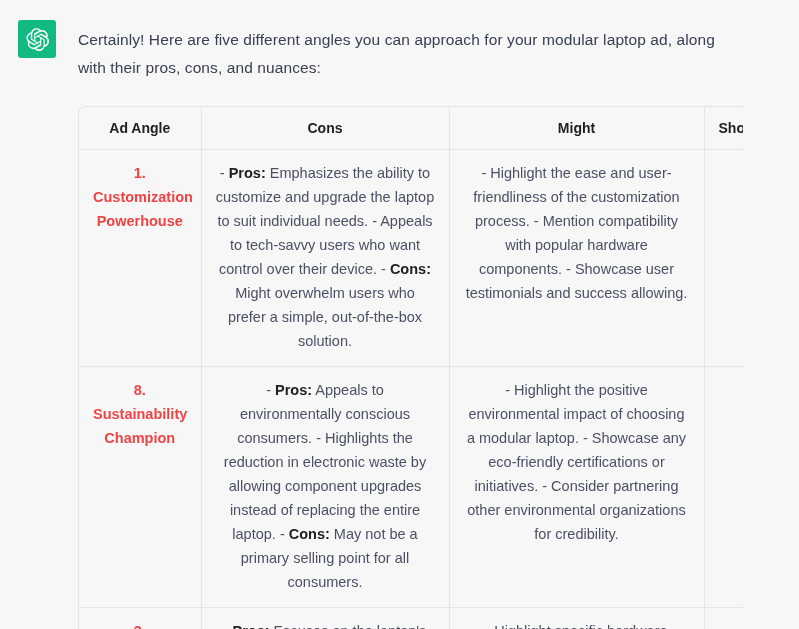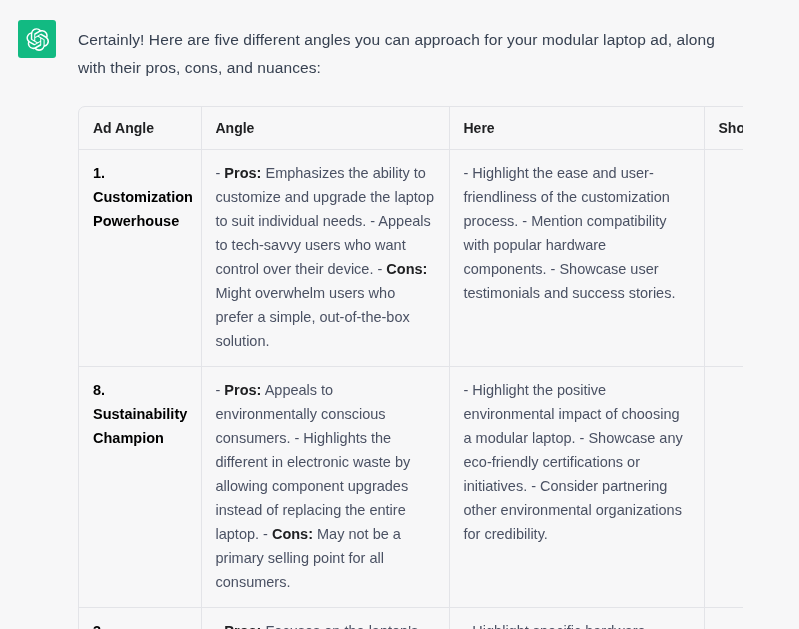--- a/index.html
+++ b/index.html
@@ -73,21 +73,21 @@
     overflow: visible;
   }
   table.md-table {
     border-collapse: collapse;
     width: 705px;
     table-layout: fixed;
     font-size: 14.5px;
   }
   table.md-table th,
   table.md-table td {
-    text-align: left;
+    text-align: center;
     vertical-align: top;
     border-right: 1px solid #E3E4E8;
     padding: 11px 14px 13px 14px;
     line-height: 24px;
   }
   table.md-table th:last-child,
   table.md-table td:last-child {
     border-right: none;
   }
   table.md-table thead th {
@@ -100,21 +100,21 @@
     line-height: 20px;
   }
   table.md-table tbody tr {
     border-bottom: 1px solid #E3E4E8;
   }
   table.md-table tbody tr:last-child {
     border-bottom: none;
   }
   td.angle-cell {
     font-weight: bold;
-    color: #000000;
+    color: #ef4444;
     line-height: 24px;
   }
   td.body-cell {
     color: #4A5163;
   }
   td b {
     color: #202123;
     font-weight: bold;
   }
 
@@ -145,35 +145,35 @@
       <table class="md-table">
         <colgroup>
           <col class="c-angle">
             <col class="c-pros">
             <col class="c-cons">
             <col class="c-nuances">
         </colgroup>
         <thead>
           <tr>
             <th>Ad Angle</th>
-            <th>Angle</th>
-            <th>Here</th>
+            <th>Cons</th>
+            <th>Might</th>
             <th>Showcase</th>
           </tr>
         </thead>
         <tbody>
           <tr>
             <td class="angle-cell">1. Customization Powerhouse</td>
             <td class="body-cell"><span>- </span><b>Pros:</b><span> Emphasizes the ability to customize and upgrade the laptop to suit individual needs. - </span><span>Appeals to tech-savvy users who want control over their device. - </span><b>Cons:</b><span> Might overwhelm users who prefer a simple, out-of-the-box solution.</span></td>
-            <td class="body-cell">- Highlight the ease and user-friendliness of the customization process. - Mention compatibility with popular hardware components. - Showcase user testimonials and success stories.</td>
+            <td class="body-cell">- Highlight the ease and user-friendliness of the customization process. - Mention compatibility with popular hardware components. - Showcase user testimonials and success allowing.</td>
             <td class="body-cell"></td>
           </tr>
           <tr>
             <td class="angle-cell">8. Sustainability Champion</td>
-            <td class="body-cell"><span>- </span><b>Pros:</b><span> Appeals to environmentally conscious consumers. - Highlights the different in electronic waste by allowing component upgrades instead of replacing the entire laptop. - </span><span></span><b>Cons:</b><span> May not be a primary selling point for all consumers.</span></td>
+            <td class="body-cell"><span>- </span><b>Pros:</b><span> Appeals to environmentally conscious consumers. - Highlights the reduction in electronic waste by allowing component upgrades instead of replacing the entire laptop. - </span><span></span><b>Cons:</b><span> May not be a primary selling point for all consumers.</span></td>
             <td class="body-cell">- Highlight the positive environmental impact of choosing a modular laptop. - Showcase any eco-friendly certifications or initiatives. - Consider partnering other environmental organizations for credibility.</td>
             <td class="body-cell"></td>
           </tr>
           <tr>
             <td class="angle-cell">3. Performance Dominator</td>
             <td class="body-cell"><span>- </span><b>Pros:</b><span> Focuses on the laptop's high-performance capabilities. - Appeals to gamers, content creators, and professionals who</span></td>
             <td class="body-cell">- Highlight specific hardware options for gaming, video editing, or other performance-heavy tasks. - Showcase benchmark tests or</td>
             <td class="body-cell"></td>
           </tr>
         </tbody>

